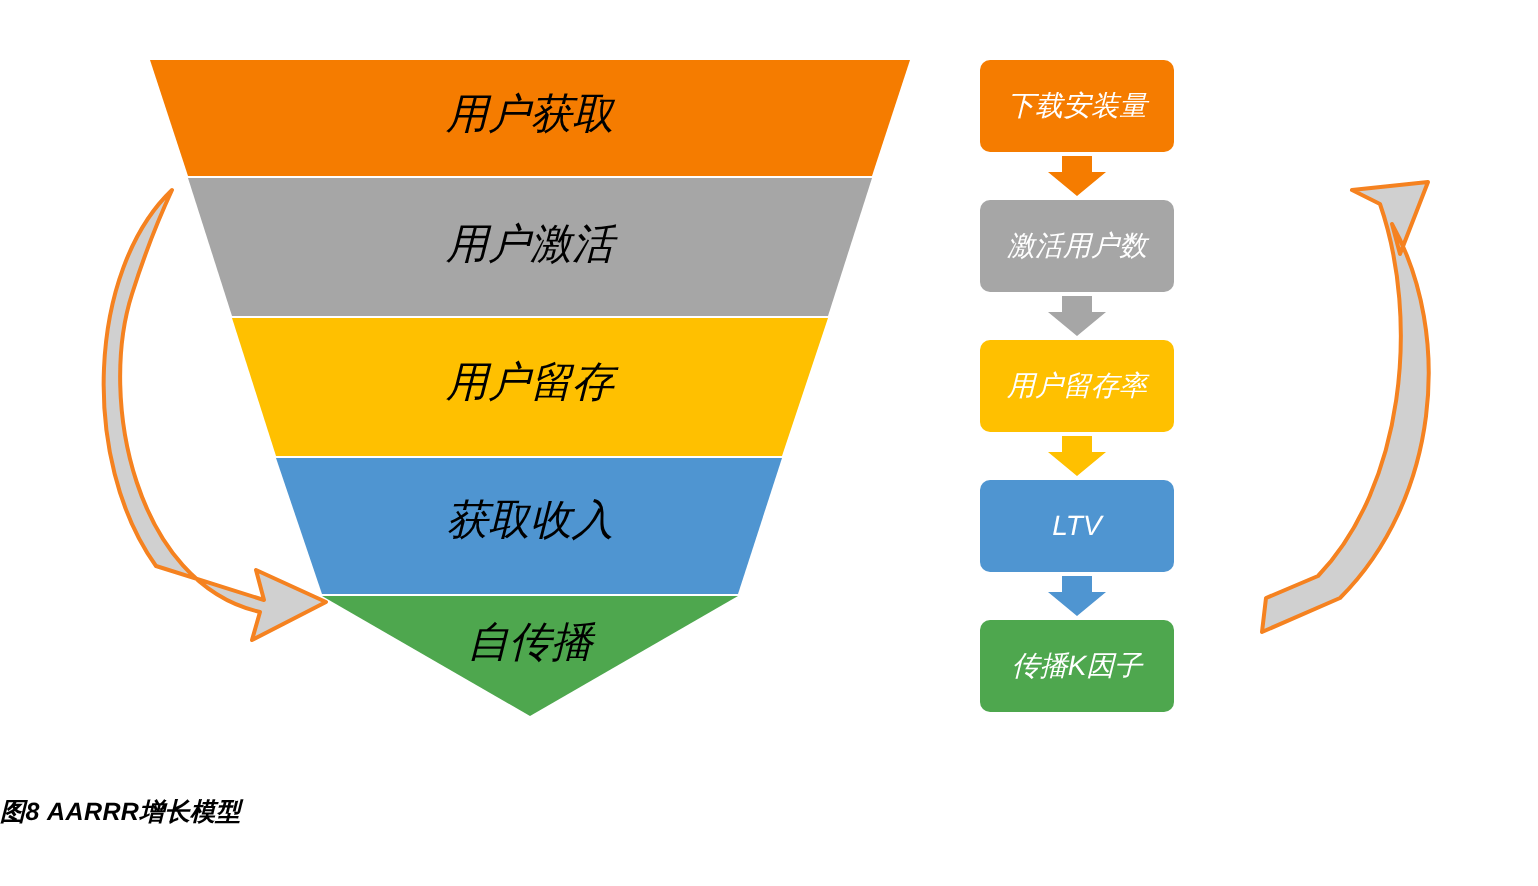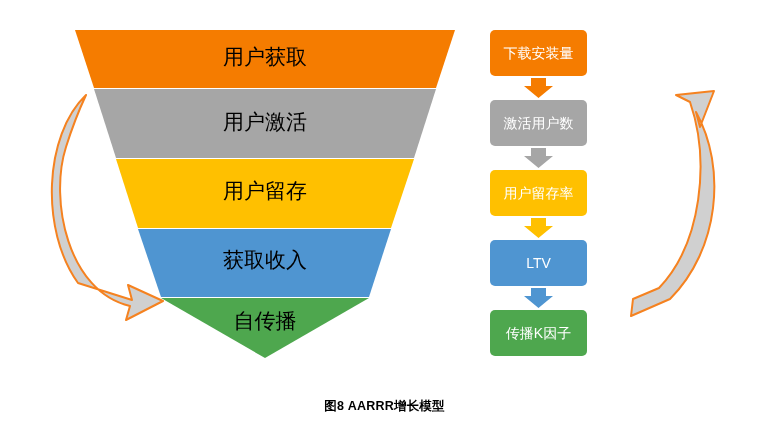--- a/index.html
+++ b/index.html
@@ -12,20 +12,21 @@
     height: 443px;
     position: relative;
     overflow: hidden;
     font-family: "Liberation Sans", sans-serif;
   }
   #figure-root {
     position: absolute;
     left: 0; top: 0;
     width: 769px;
     height: 443px;
+    font-style: italic;
   }
   #figure-svg {
     position: absolute;
     left: 0; top: 0;
     width: 769px;
     height: 443px;
     display: block;
   }
   .funnel-label {
     font-family: "Liberation Serif", "DejaVu Serif", serif;
@@ -39,21 +40,20 @@
     font-size: 14px;
     fill: #ffffff;
     dominant-baseline: middle;
     text-anchor: middle;
   }
   .caption-text {
     position: absolute;
     left: 0;
     top: 398px;
     width: 769px;
-    text-align: center;
     font-family: "Liberation Sans", "DejaVu Sans", sans-serif;
     font-size: 12.5px;
     font-weight: bold;
     color: #000000;
     letter-spacing: 0.2px;
   }
 </style>
 </head>
 <body style="background: rgb(255, 255, 255);">
 

